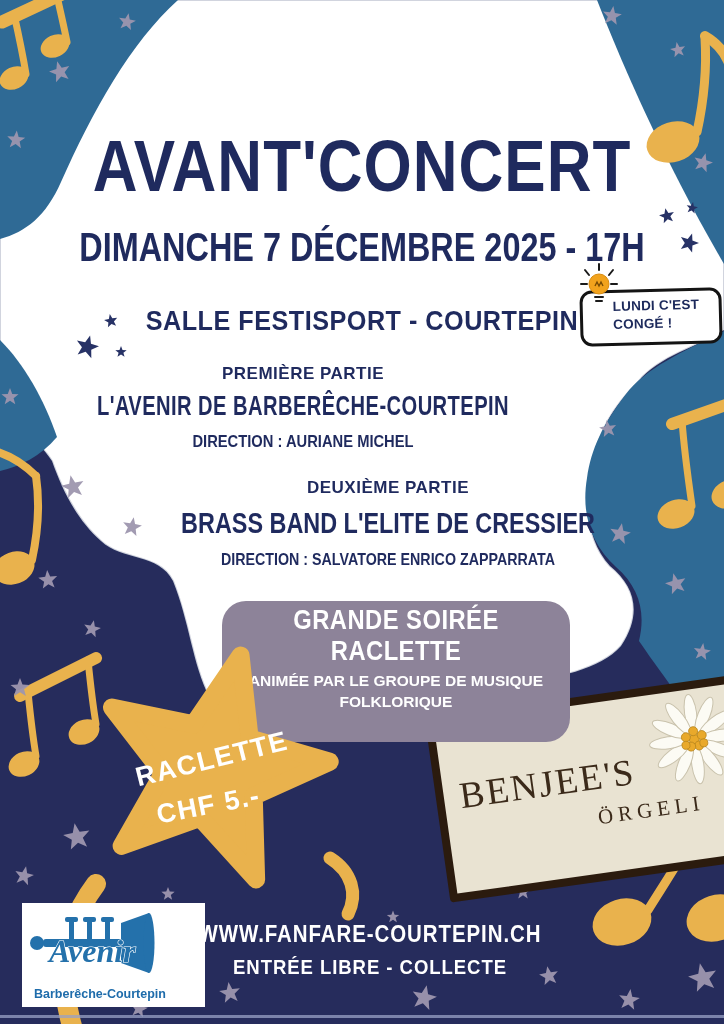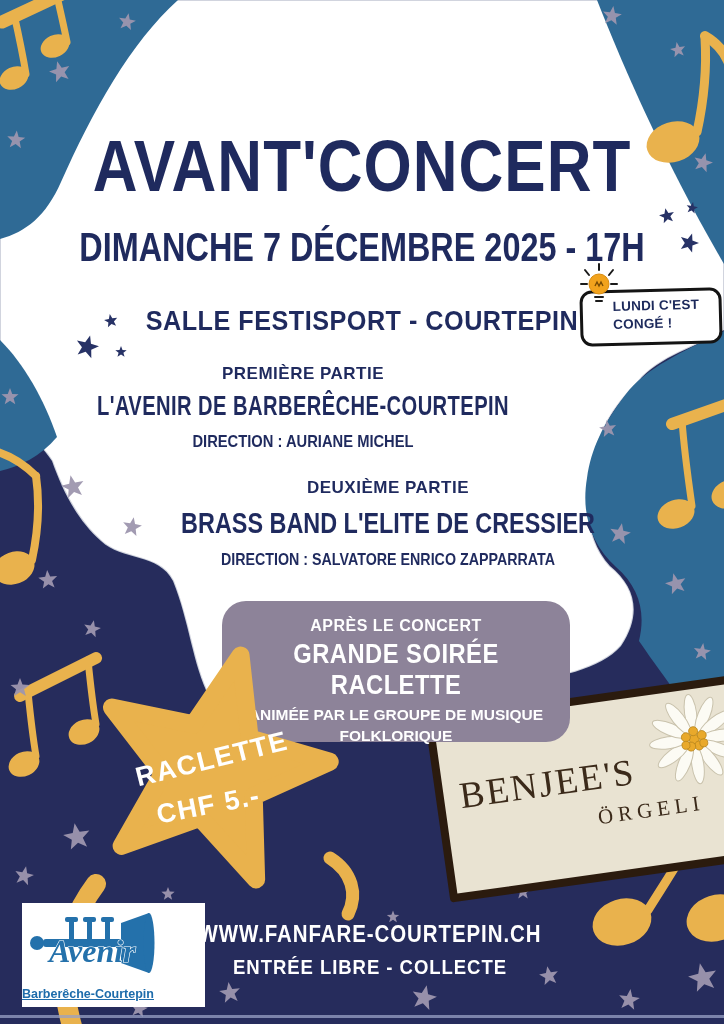--- a/index.html
+++ b/index.html
@@ -45,22 +45,22 @@
   #folk-card{position:absolute;left:436px;top:694px;width:322px;height:170px;background:#e9e3d2;
     border:8px solid #2b1b0e;border-radius:4px;transform:rotate(-8deg);z-index:5;}
   #folk-name{position:absolute;left:16px;top:52px;font-family:"Liberation Serif",serif;font-size:37px;
     color:#3b2a1a;letter-spacing:2px;}
   #folk-sub{position:absolute;left:150px;top:102px;font-family:"Liberation Serif",serif;font-size:21px;
     color:#3b2a1a;letter-spacing:5px;}
   #edelweiss{position:absolute;left:204px;top:0px;width:104px;height:104px;}
 
   
   #logo-box{position:absolute;left:22px;top:903px;width:156px;height:104px;background:#fff;z-index:4;padding-left:27px;}
-  #logo-caption{position:absolute;left:0;bottom:6px;width:156px;text-align:left;font-size:12.5px;
-    font-weight:bold;color:#1e6cab;text-decoration:underline;}
+  #logo-caption{position:absolute;left:0;bottom:6px;width:156px;text-align:center;font-size:12.5px;
+    font-weight:bold;color:#1e6cab;}
 
   
   #website{left:8px;width:724px;top:920px;font-size:22px;color:#fff;letter-spacing:1px;transform:scale(0.93,1.1);transform-origin:center top;}
   #entry{left:8px;width:724px;top:955px;font-size:19.5px;color:#fff;letter-spacing:1px;transform:scale(0.95,1.05);transform-origin:center top;}
 
   #bottom-line{position:absolute;left:0;top:1015px;width:724px;height:3px;background:rgba(152,160,196,0.75);z-index:2;}
 </style>
 </head>
 <body>
 
@@ -199,21 +199,20 @@
 
   <div class="txt p1 part-heading" id="p1-heading">PREMIÈRE PARTIE</div>
   <div class="txt p1" id="p1-name">L'AVENIR DE BARBERÊCHE-COURTEPIN</div>
   <div class="txt p1" id="p1-dir">DIRECTION : AURIANE MICHEL</div>
 
   <div class="txt p2 part-heading" id="p2-heading">DEUXIÈME PARTIE</div>
   <div class="txt p2" id="p2-name">BRASS BAND L'ELITE DE CRESSIER</div>
   <div class="txt p2" id="p2-dir">DIRECTION : SALVATORE ENRICO ZAPPARRATA</div>
 
   <div id="after-box">
-    <div id="after-heading">APRÈS LE CONCERT</div>
     <div id="after-title">GRANDE SOIRÉE RACLETTE</div>
     <div id="after-sub">ANIMÉE PAR LE GROUPE DE MUSIQUE FOLKLORIQUE</div>
   </div>
 
   <svg id="price-star" viewBox="0 0 280 280">
     <polygon transform="translate(140 140) rotate(14)" fill="#e9b24d" stroke="#e9b24d" stroke-width="18" stroke-linejoin="round" points="0,-118 28.9,-39.8 112.2,-36.5 46.8,15.2 69.3,95.5 0,49.2 -69.3,95.5 -46.8,15.2 -112.2,-36.5 -28.9,-39.8"></polygon>
   </svg>
   <div class="star-text" id="star-line1">RACLETTE</div>
   <div class="star-text" id="star-line2">CHF 5.-</div>
 

